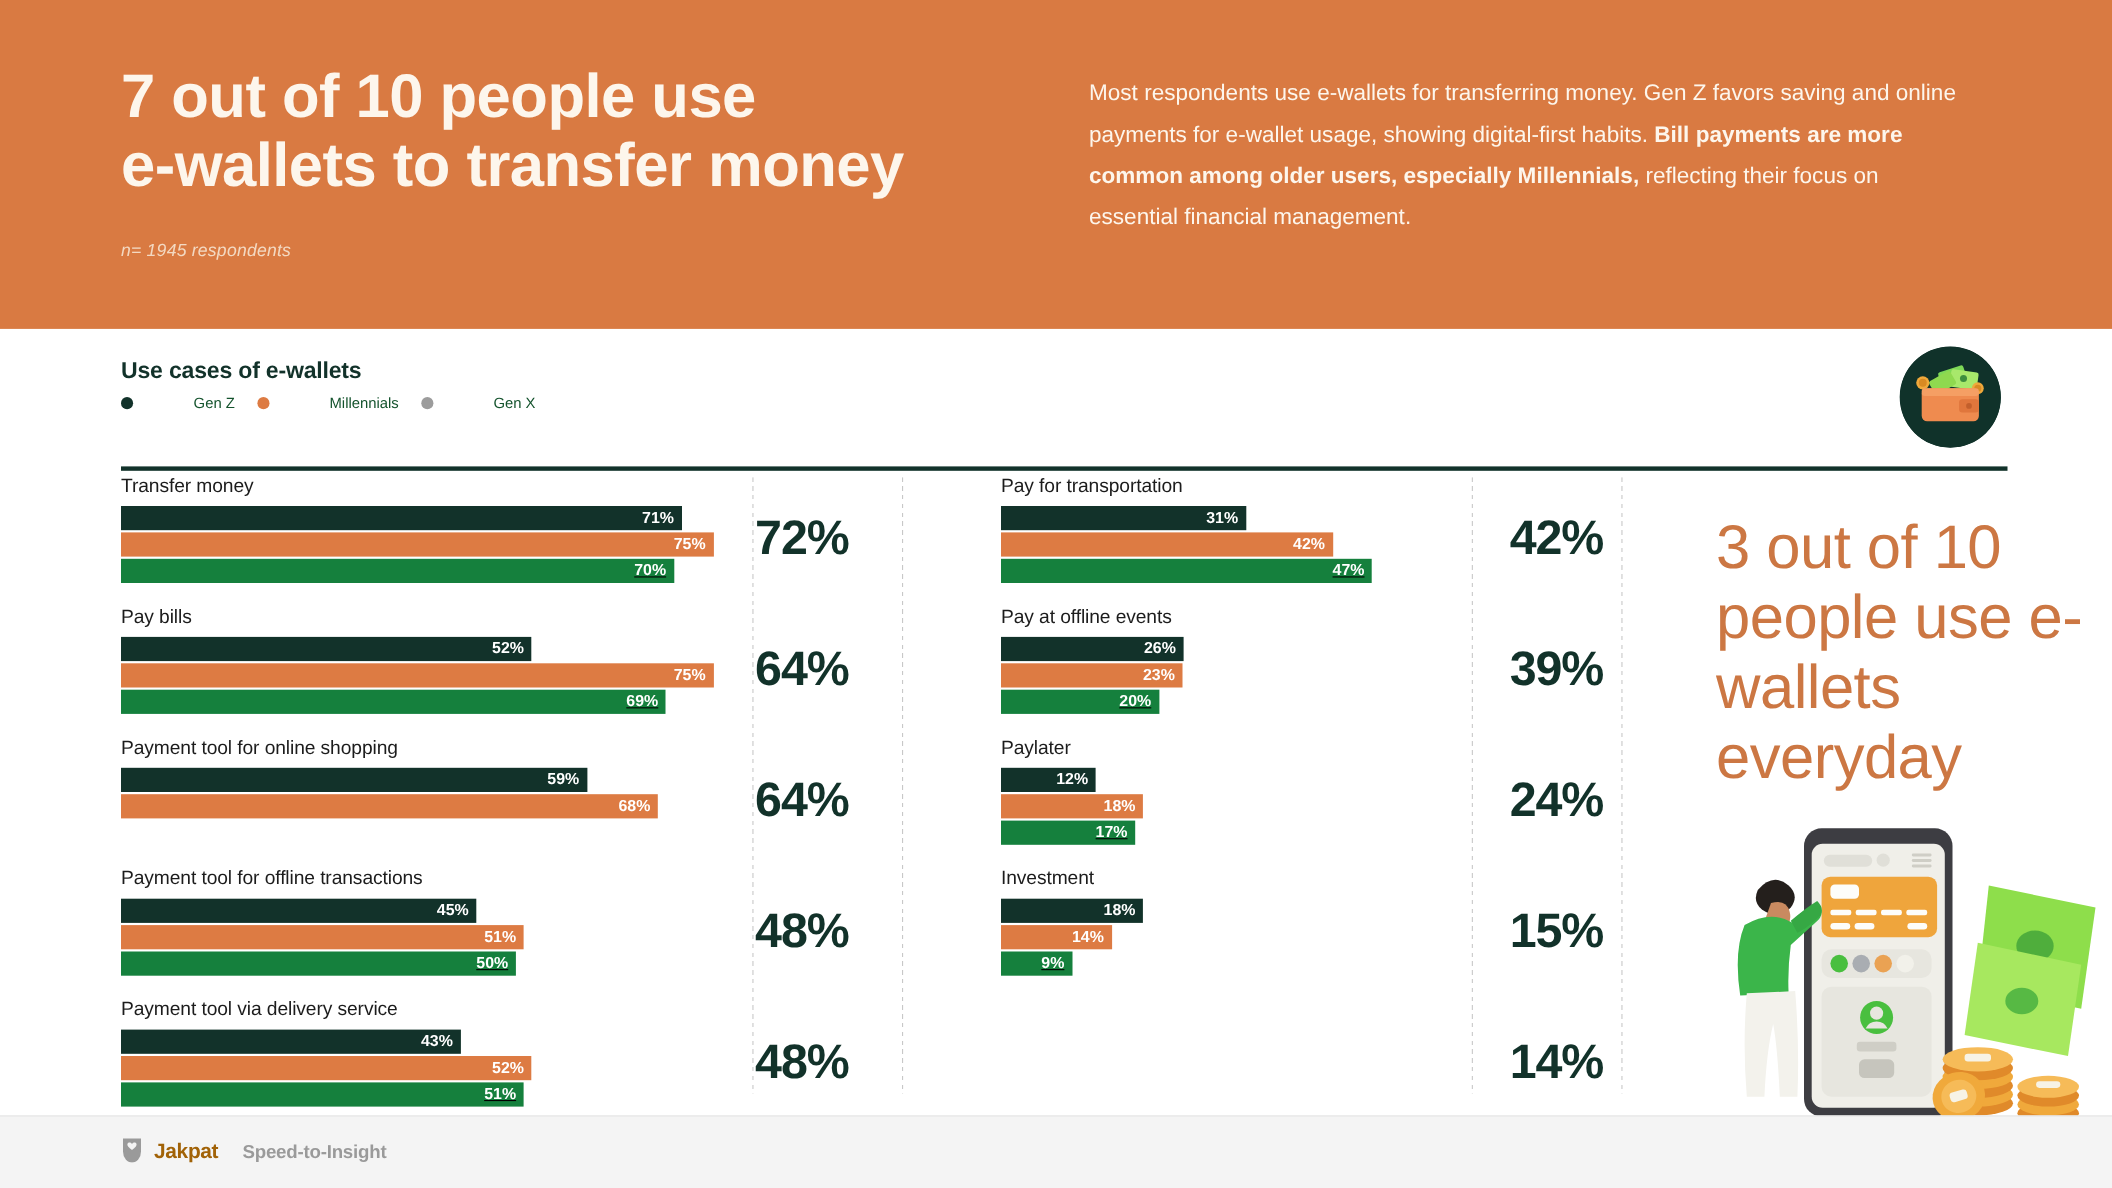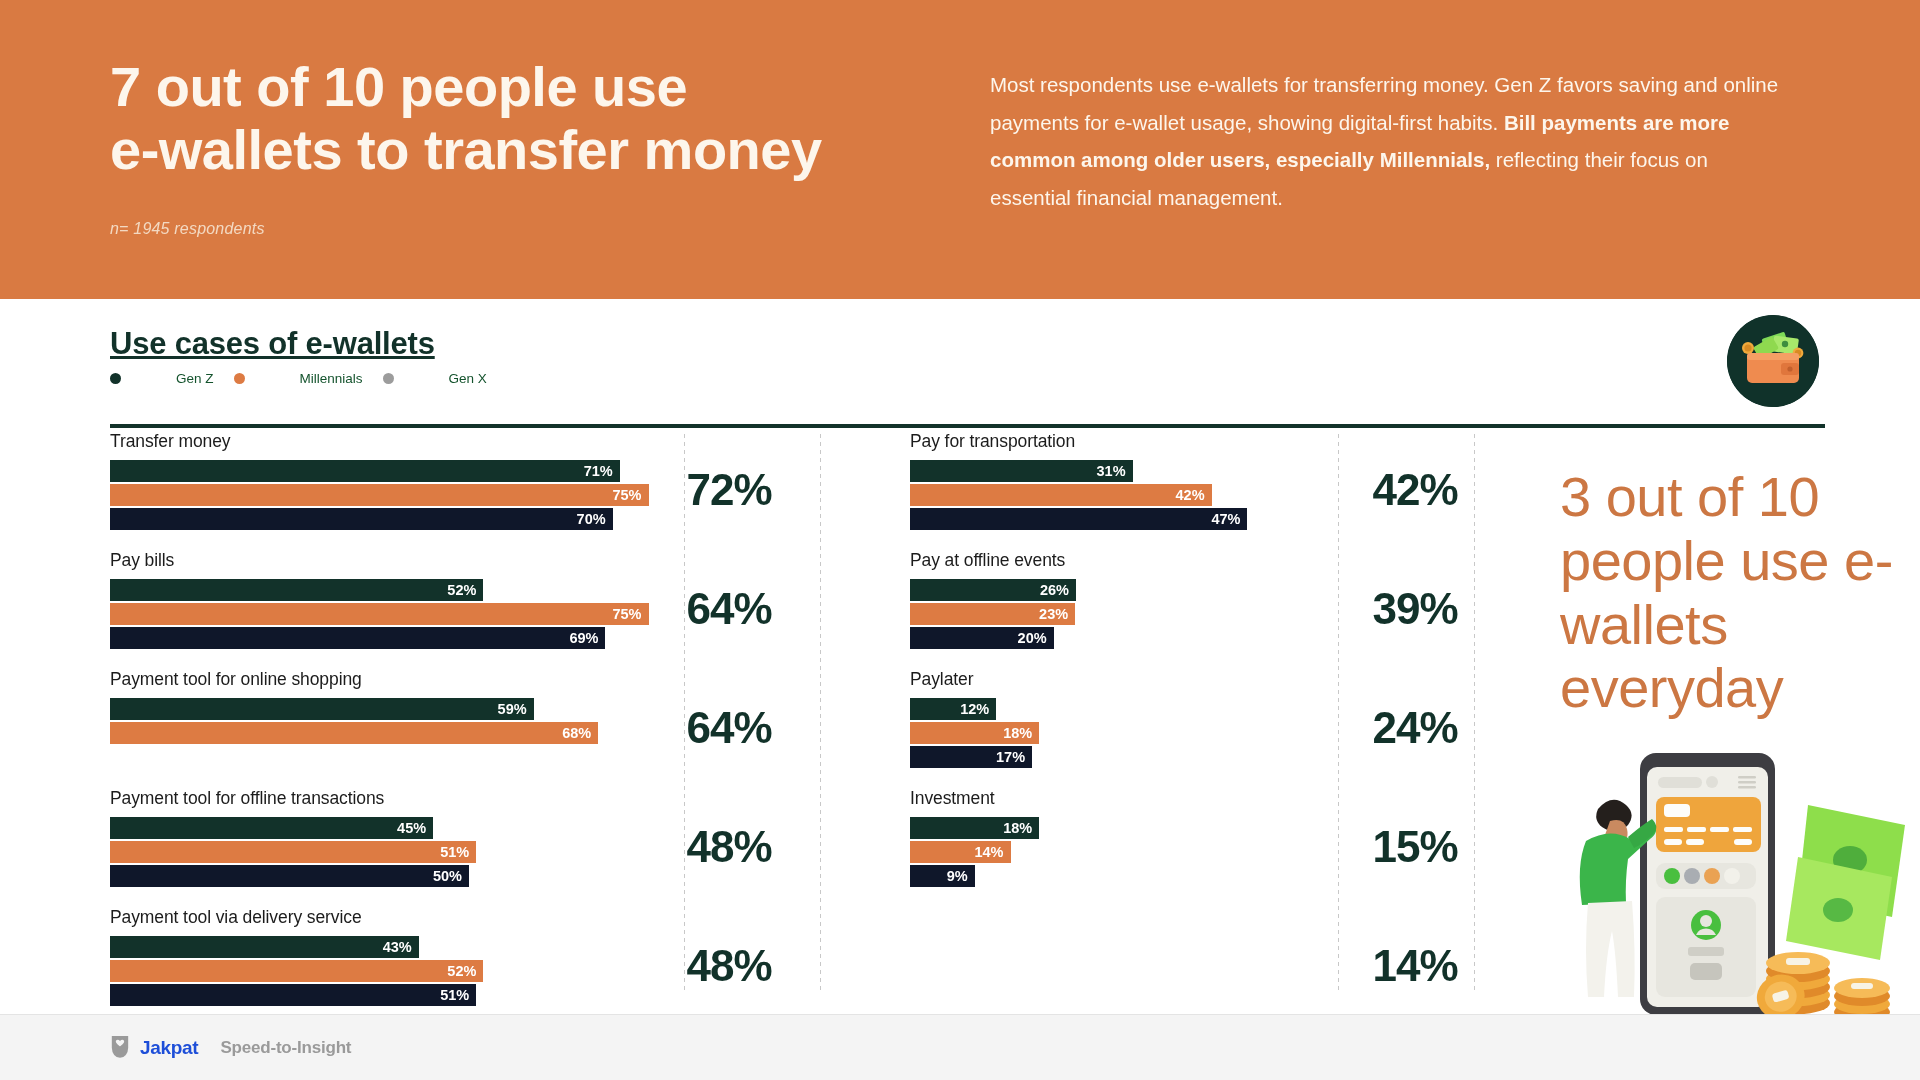--- a/index.html
+++ b/index.html
@@ -31,21 +31,21 @@
   .lead-para {
     font-size:20.5px; line-height:1.83; color:#fdf6ec; font-weight:400;
   }
   .lead-para b { font-weight:700; }
 
   
   .chart-head {
     position:absolute; left:110px; top:326px; width:1700px;
   }
   .chart-title {
-    font-size:31px; font-weight:700; color:#12322a; letter-spacing:-0.2px;text-decoration:underline;
+    font-size:21px; font-weight:700; color:#12322a; letter-spacing:-0.2px;
   }
   .legend { display:flex; align-items:center; gap:20px; margin-top:9px; }
   .legend-item { display:flex; align-items:center; gap:7px; }
   .legend-dot { width:11px; height:11px; border-radius:50%; display:block; }
   .legend-label { font-size:13.5px; color:#14532d;margin-left:48px; }
 
   .head-rule {
     position:absolute; left:110px; top:424px; width:1715px; height:4px;
     background:#12322a;
   }
@@ -74,21 +74,21 @@
   .bar {
     height:22px; position:relative;
     display:flex; align-items:center; justify-content:flex-end;
   }
   .bar-val {
     font-size:14.5px; font-weight:700; color:#ffffff;
     padding-right:7px; white-space:nowrap;
   }
   .bar.genz  { background:#12322a; }
   .bar.mill  { background:#dd7b43; }
-  .bar.genx  { background:#0f172a; }
+  .bar.genx  { background:#15803d;text-decoration:underline; }
 
   
   .total-col { position:absolute; top:0; }
   .total-left  { left:659px; width:140px; }
   .total-right { left:1345px; width:140px; }
   .total-cell {
     height:119px; display:flex; align-items:center; justify-content:center;
   }
   .total-val {
     font-size:44px; font-weight:700; color:#12322a; letter-spacing:-1px;
@@ -112,21 +112,21 @@
 
   .illus { position:absolute; left:1540px; top:745px; width:390px; height:280px; }
 
   
   .footer {
     position:absolute; left:0; bottom:0; width:1920px; height:66px;
     background:#f4f4f4; border-top:1px solid #e4e4e4;
     display:flex; align-items:center;
   }
   .footer-left { position:absolute; left:110px; display:flex; align-items:center; gap:10px; }
-  .brand-name { font-size:19px; font-weight:700; color:#1d4ed8; letter-spacing:-0.3px; }
+  .brand-name { font-size:19px; font-weight:700; color:#a16207; letter-spacing:-0.3px; }
   .brand-tag  { font-size:17px; font-weight:700; color:#9a9a9a; margin-left:12px; letter-spacing:-0.2px; }
   .footer-right { position:absolute; right:110px; display:flex; align-items:center; gap:52px; }
   .footer-doc { font-size:15px; font-weight:700; color:#a5a5a5; }
   .footer-page { font-size:15px; color:#a5a5a5; }
 </style>
 </head>
 <body>
 
 <div class="header">
   <div class="header-left">

